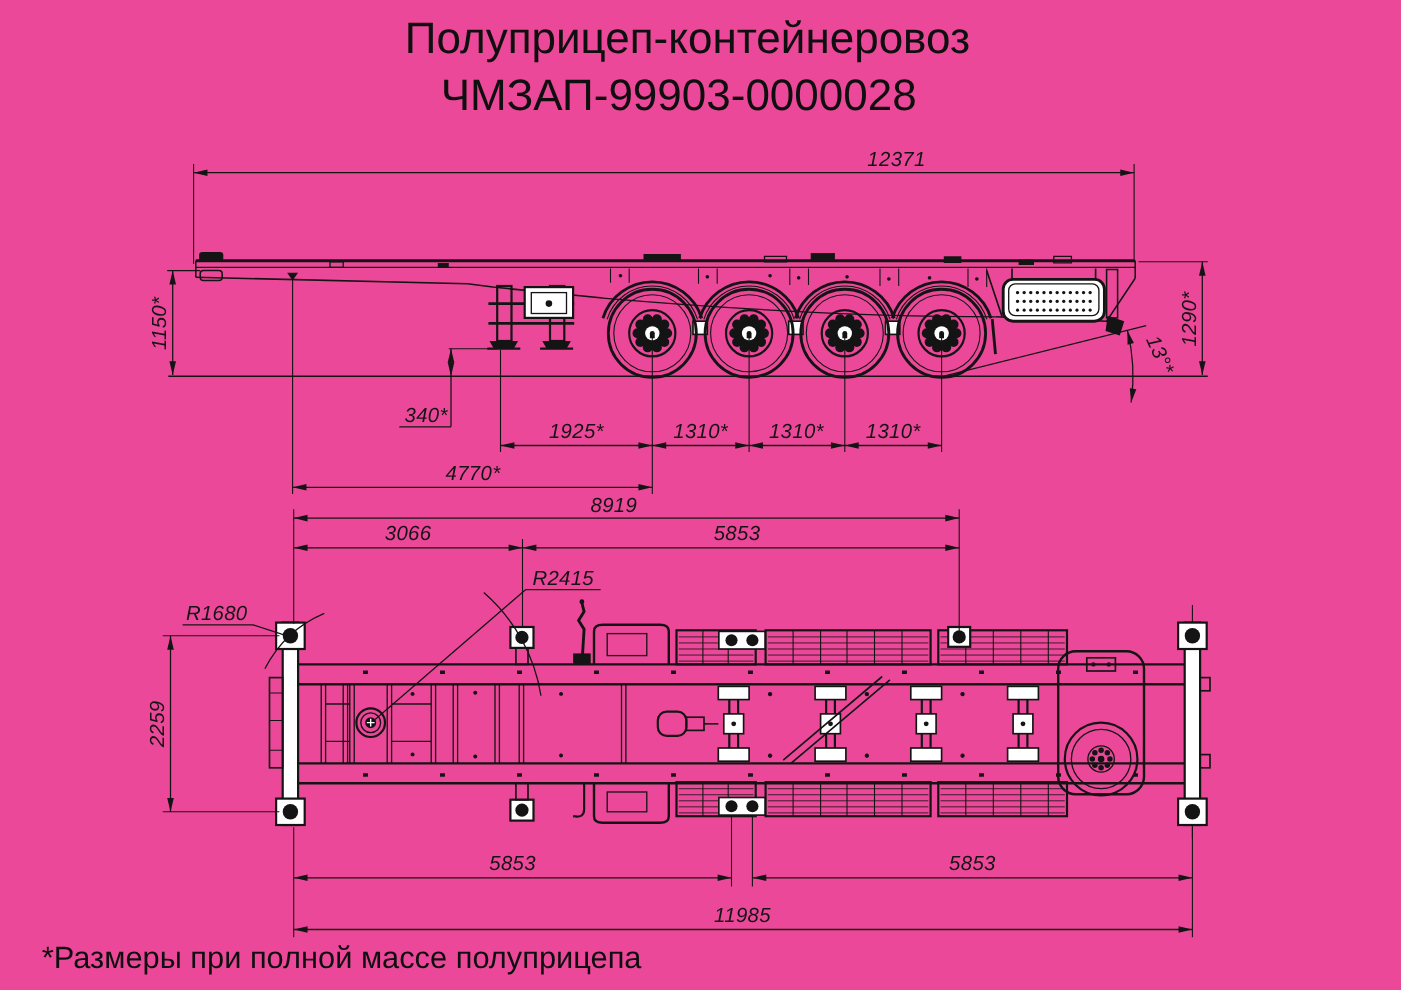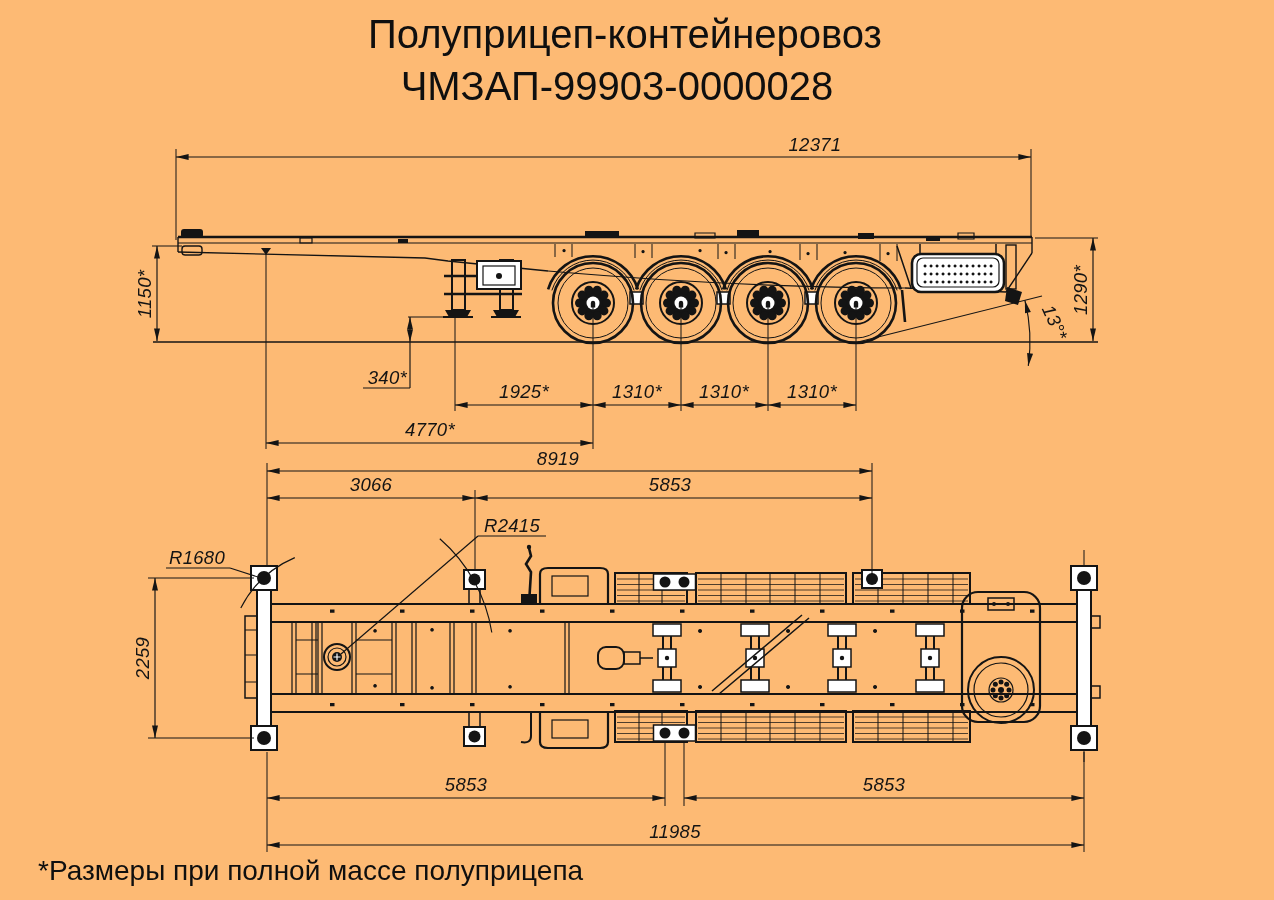--- a/index.html
+++ b/index.html
@@ -1,16 +1,16 @@
 <!DOCTYPE html>
 <html><head>
 <meta charset="utf-8">
 <style>
   html,body{margin:0;padding:0;background:#ffffff;}
-  #page{position:relative;width:1274px;height:900px;background:#fdba74;overflow:hidden;}
+  #page{position:relative;width:1274px;height:900px;background:#ec4899;overflow:hidden;}
   svg{display:block;}
   .k{stroke:#141414;fill:none;}
   .kw{stroke:#141414;fill:#ffffff;}
   .f{fill:#141414;stroke:none;}
   .w05{stroke-width:.75px;}
   .w1{stroke-width:1px;}
   .w12{stroke-width:1.2px;}
   .w14{stroke-width:1.4px;}
   .w15{stroke-width:1.5px;}
   .w2{stroke-width:2px;}

